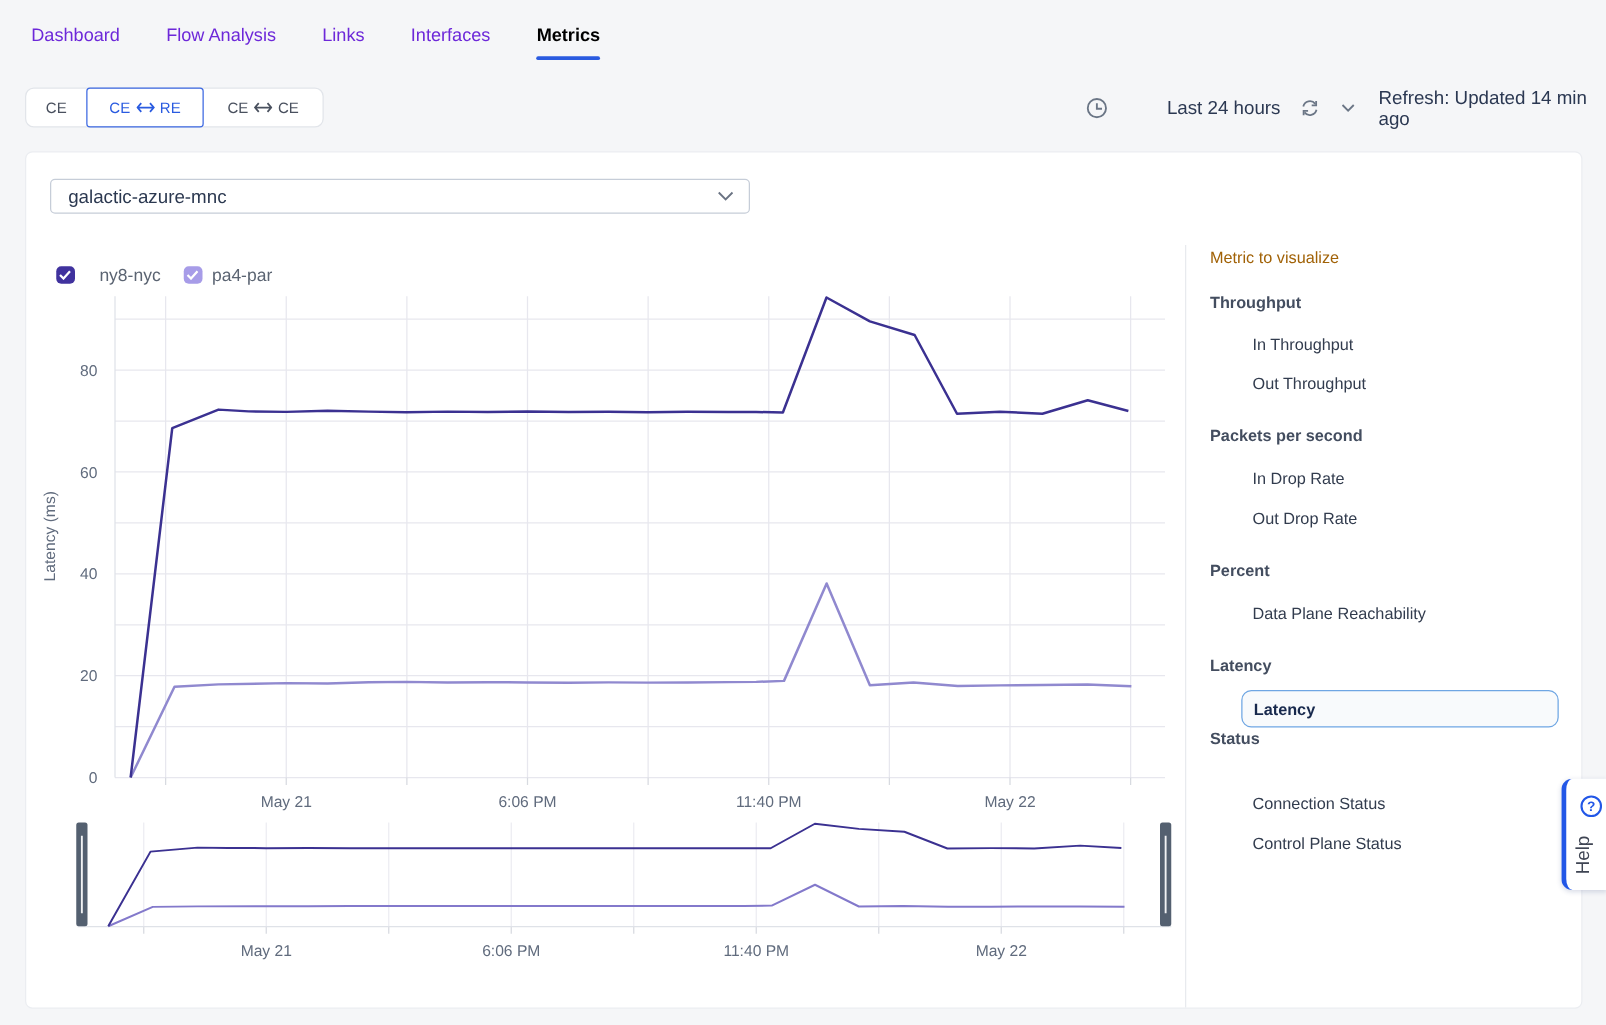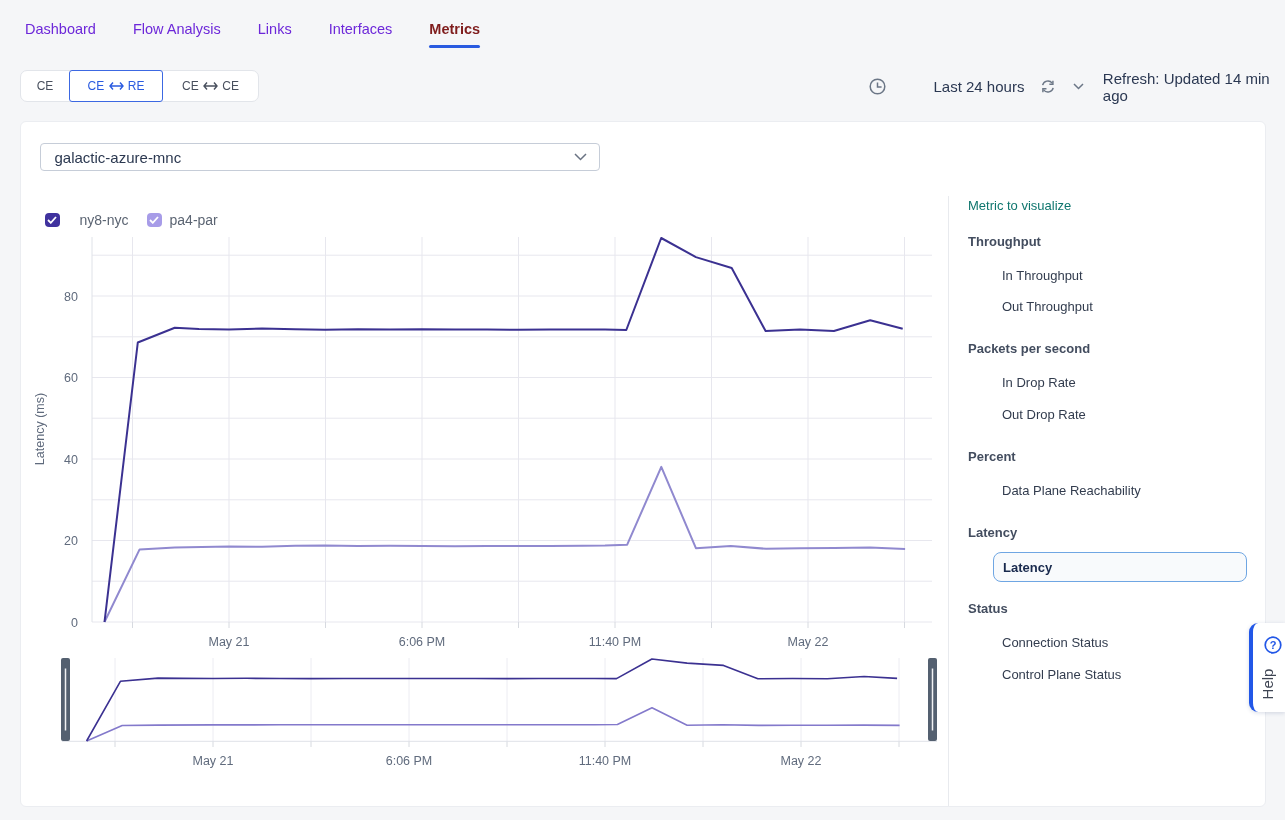--- a/index.html
+++ b/index.html
@@ -8,40 +8,40 @@
   background:#f5f6f8;
   font-family:"Liberation Sans", sans-serif;
   position:relative;
   overflow:hidden;
   -webkit-font-smoothing:antialiased;
 }
 .abs { position:absolute; }
 
 .nav { position:absolute; left:25px; top:21px; display:flex; }
 .nav a { display:block; margin-right:37px; font-size:14.5px; color:#6d28d9; text-decoration:none; line-height:17px; }
-.nav a.active { color:#7f1d1d; font-weight:bold; position:relative; }
+.nav a.active { color:#000000; font-weight:bold; position:relative; }
 .nav a.active::after { content:""; position:absolute; left:0; right:0; bottom:-10px; height:3px; border-radius:2px; background:#2a5be0; }
 
 .btngroup { position:absolute; left:20px; top:70px; height:32px; display:flex; background:#fff; border:1px solid #e2e5ea; border-radius:7px; }
 .btngroup .btn { display:flex; align-items:center; justify-content:center; font-size:12px; color:#49505e; height:100%; }
 .btn1 { width:48px; }
 .btn2 { width:94px; }
 .btn3 { width:95px; }
 .btn.sel { color:#2a5be0; border:1.5px solid #3c68e2; border-radius:3px; margin:-1px 0; height:32px; }
 
 .topright { position:absolute; top:78px; height:17px; display:flex; align-items:center; color:#2b3852; font-size:15px;gap:41px; }
 
 .card { position:absolute; left:20px; top:121px; width:1246px; height:686px; background:#fff; border:1px solid #ebedf1; border-radius:6px; }
 .select { position:absolute; left:40px; top:143px; width:560px; height:28px; border:1px solid #c6cdd8; border-radius:4px; background:#fff; display:flex; align-items:center; padding-left:13.5px; font-size:15px; color:#2b3850; }
 .cbrow { position:absolute; left:45px; top:212px; display:flex; align-items:center; font-size:14px; color:#5b6472; }
 .cbx { width:14.5px; height:14.5px; border-radius:4px; display:flex; align-items:center; justify-content:center; }
 .divider { position:absolute; left:948px; top:196px; width:1px; height:610px; background:#e8eaee; }
 
 .rp { position:absolute; font-size:13px; }
-.rp-cap { color:#0f766e; font-size:13px; }
+.rp-cap { color:#a16207; font-size:13px; }
 .rp-head { color:#434d5f; font-weight:bold; }
 .rp-item { color:#323c4e; }
 .latbox { position:absolute; left:993px; top:552px; width:254px; height:30px; border:1.5px solid #6fa6e3; border-radius:8px; background:#f8fafc; display:flex; align-items:center; padding-left:9px; font-size:13px; font-weight:bold; color:#18294d; }
 
 .help { position:absolute; left:1249px; top:623px; width:36px; height:89px; background:#fff; border-left:4px solid #2257e7; border-radius:9px 0 0 9px; box-shadow:0 1px 4px rgba(40,60,120,0.18); }
 .helptxt { position:absolute; left:1249px; top:667px; width:36px; height:33px; }
 .helptxt span { position:absolute; left:50%; top:50%; transform:translate(-50%,-50%) rotate(-90deg); font-size:15px; color:#3f4553; white-space:nowrap; }
 </style>
 </head>
 <body>
@@ -176,21 +176,21 @@
 <div class="rp rp-cap" style="left:968px; top:197px; line-height:18px; position:absolute;">Metric to visualize</div>
 <div class="rp rp-head" style="left:968px; top:233px; line-height:18px; position:absolute;">Throughput</div>
 <div class="rp rp-item" style="left:1002px; top:267px; line-height:18px; position:absolute;">In Throughput</div>
 <div class="rp rp-item" style="left:1002px; top:298px; line-height:18px; position:absolute;">Out Throughput</div>
 <div class="rp rp-head" style="left:968px; top:340px; line-height:18px; position:absolute;">Packets per second</div>
 <div class="rp rp-item" style="left:1002px; top:374px; line-height:18px; position:absolute;">In Drop Rate</div>
 <div class="rp rp-item" style="left:1002px; top:406px; line-height:18px; position:absolute;">Out Drop Rate</div>
 <div class="rp rp-head" style="left:968px; top:448px; line-height:18px; position:absolute;">Percent</div>
 <div class="rp rp-item" style="left:1002px; top:482px; line-height:18px; position:absolute;">Data Plane Reachability</div>
 <div class="rp rp-head" style="left:968px; top:524px; line-height:18px; position:absolute;">Latency</div>
-<div class="rp rp-head" style="left:968px; top:600px; line-height:18px; position:absolute;">Status</div>
+<div class="rp rp-head" style="left:968px; top:582px; line-height:18px; position:absolute;">Status</div>
 <div class="rp rp-item" style="left:1002px; top:634px; line-height:18px; position:absolute;text-align:center;">Connection Status</div>
 <div class="rp rp-item" style="left:1002px; top:666px; line-height:18px; position:absolute;">Control Plane Status</div>
 <div class="latbox">Latency</div>
 <div class="help">
   <svg width="18" height="18" viewBox="0 0 18 18" style="position:absolute; left:11px; top:13px;">
       <circle cx="9" cy="9" r="7.8" fill="none" stroke="#2257e7" stroke-width="1.7"></circle>
       <text x="9" y="13" font-size="11" font-weight="bold" fill="#2257e7" text-anchor="middle" font-family="Liberation Sans, sans-serif">?</text>
     </svg>
 </div>
 <div class="helptxt">

